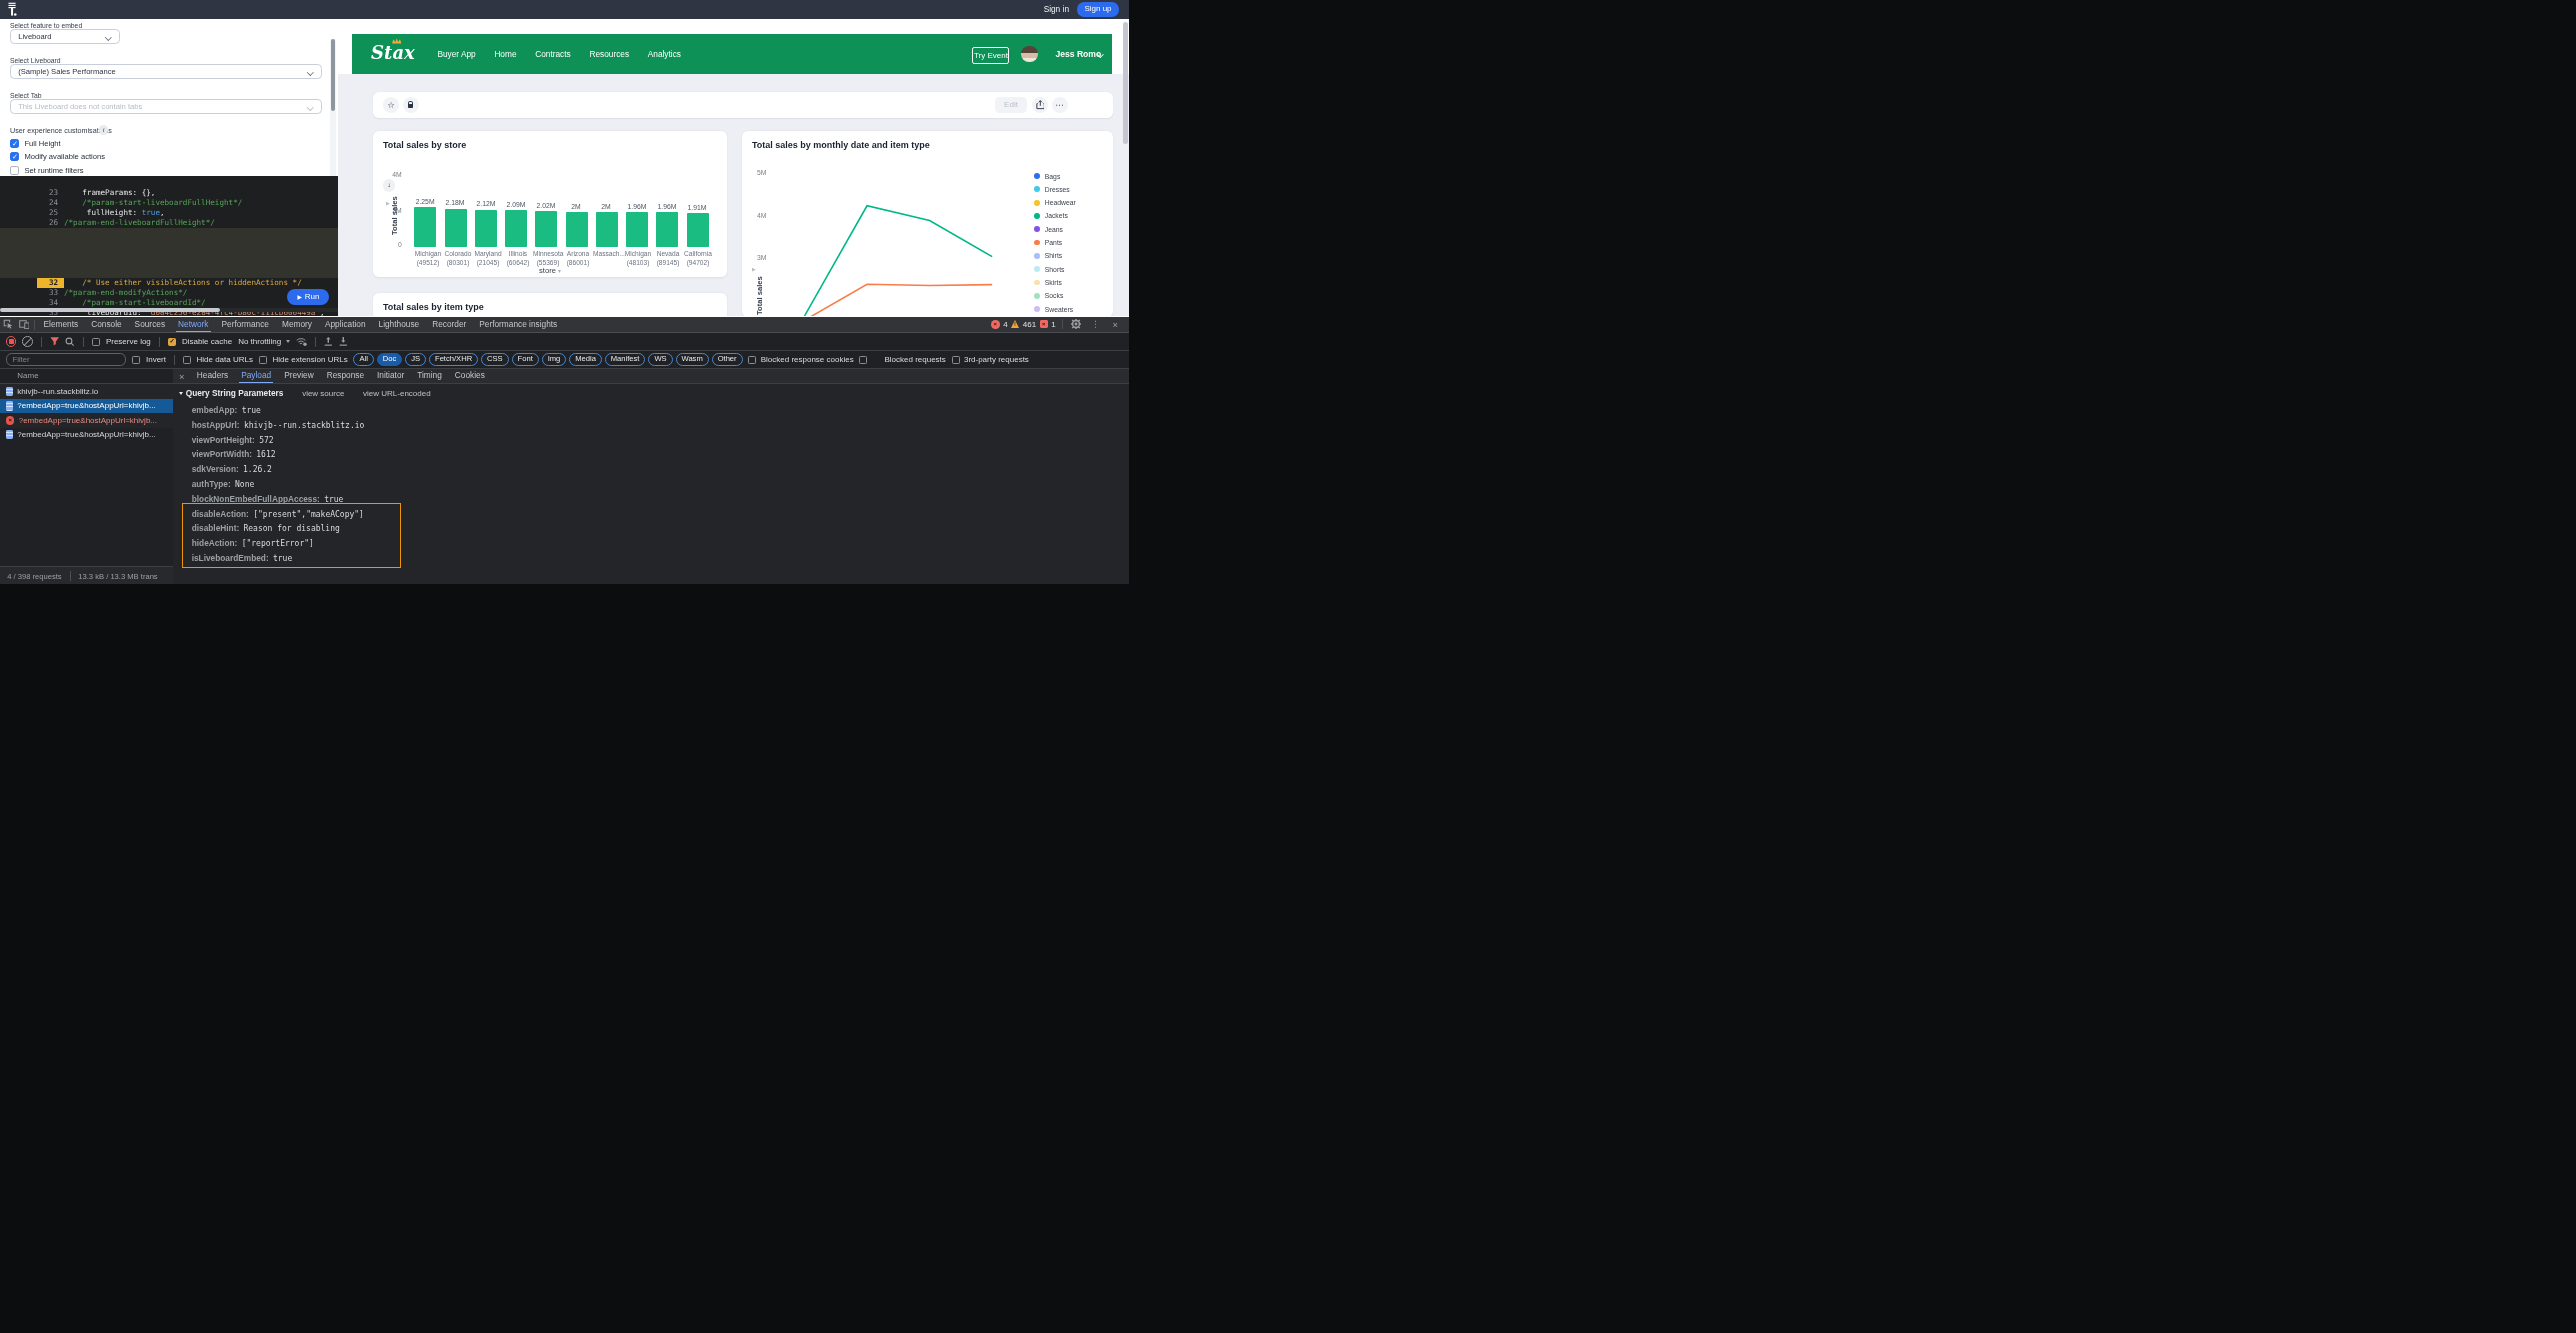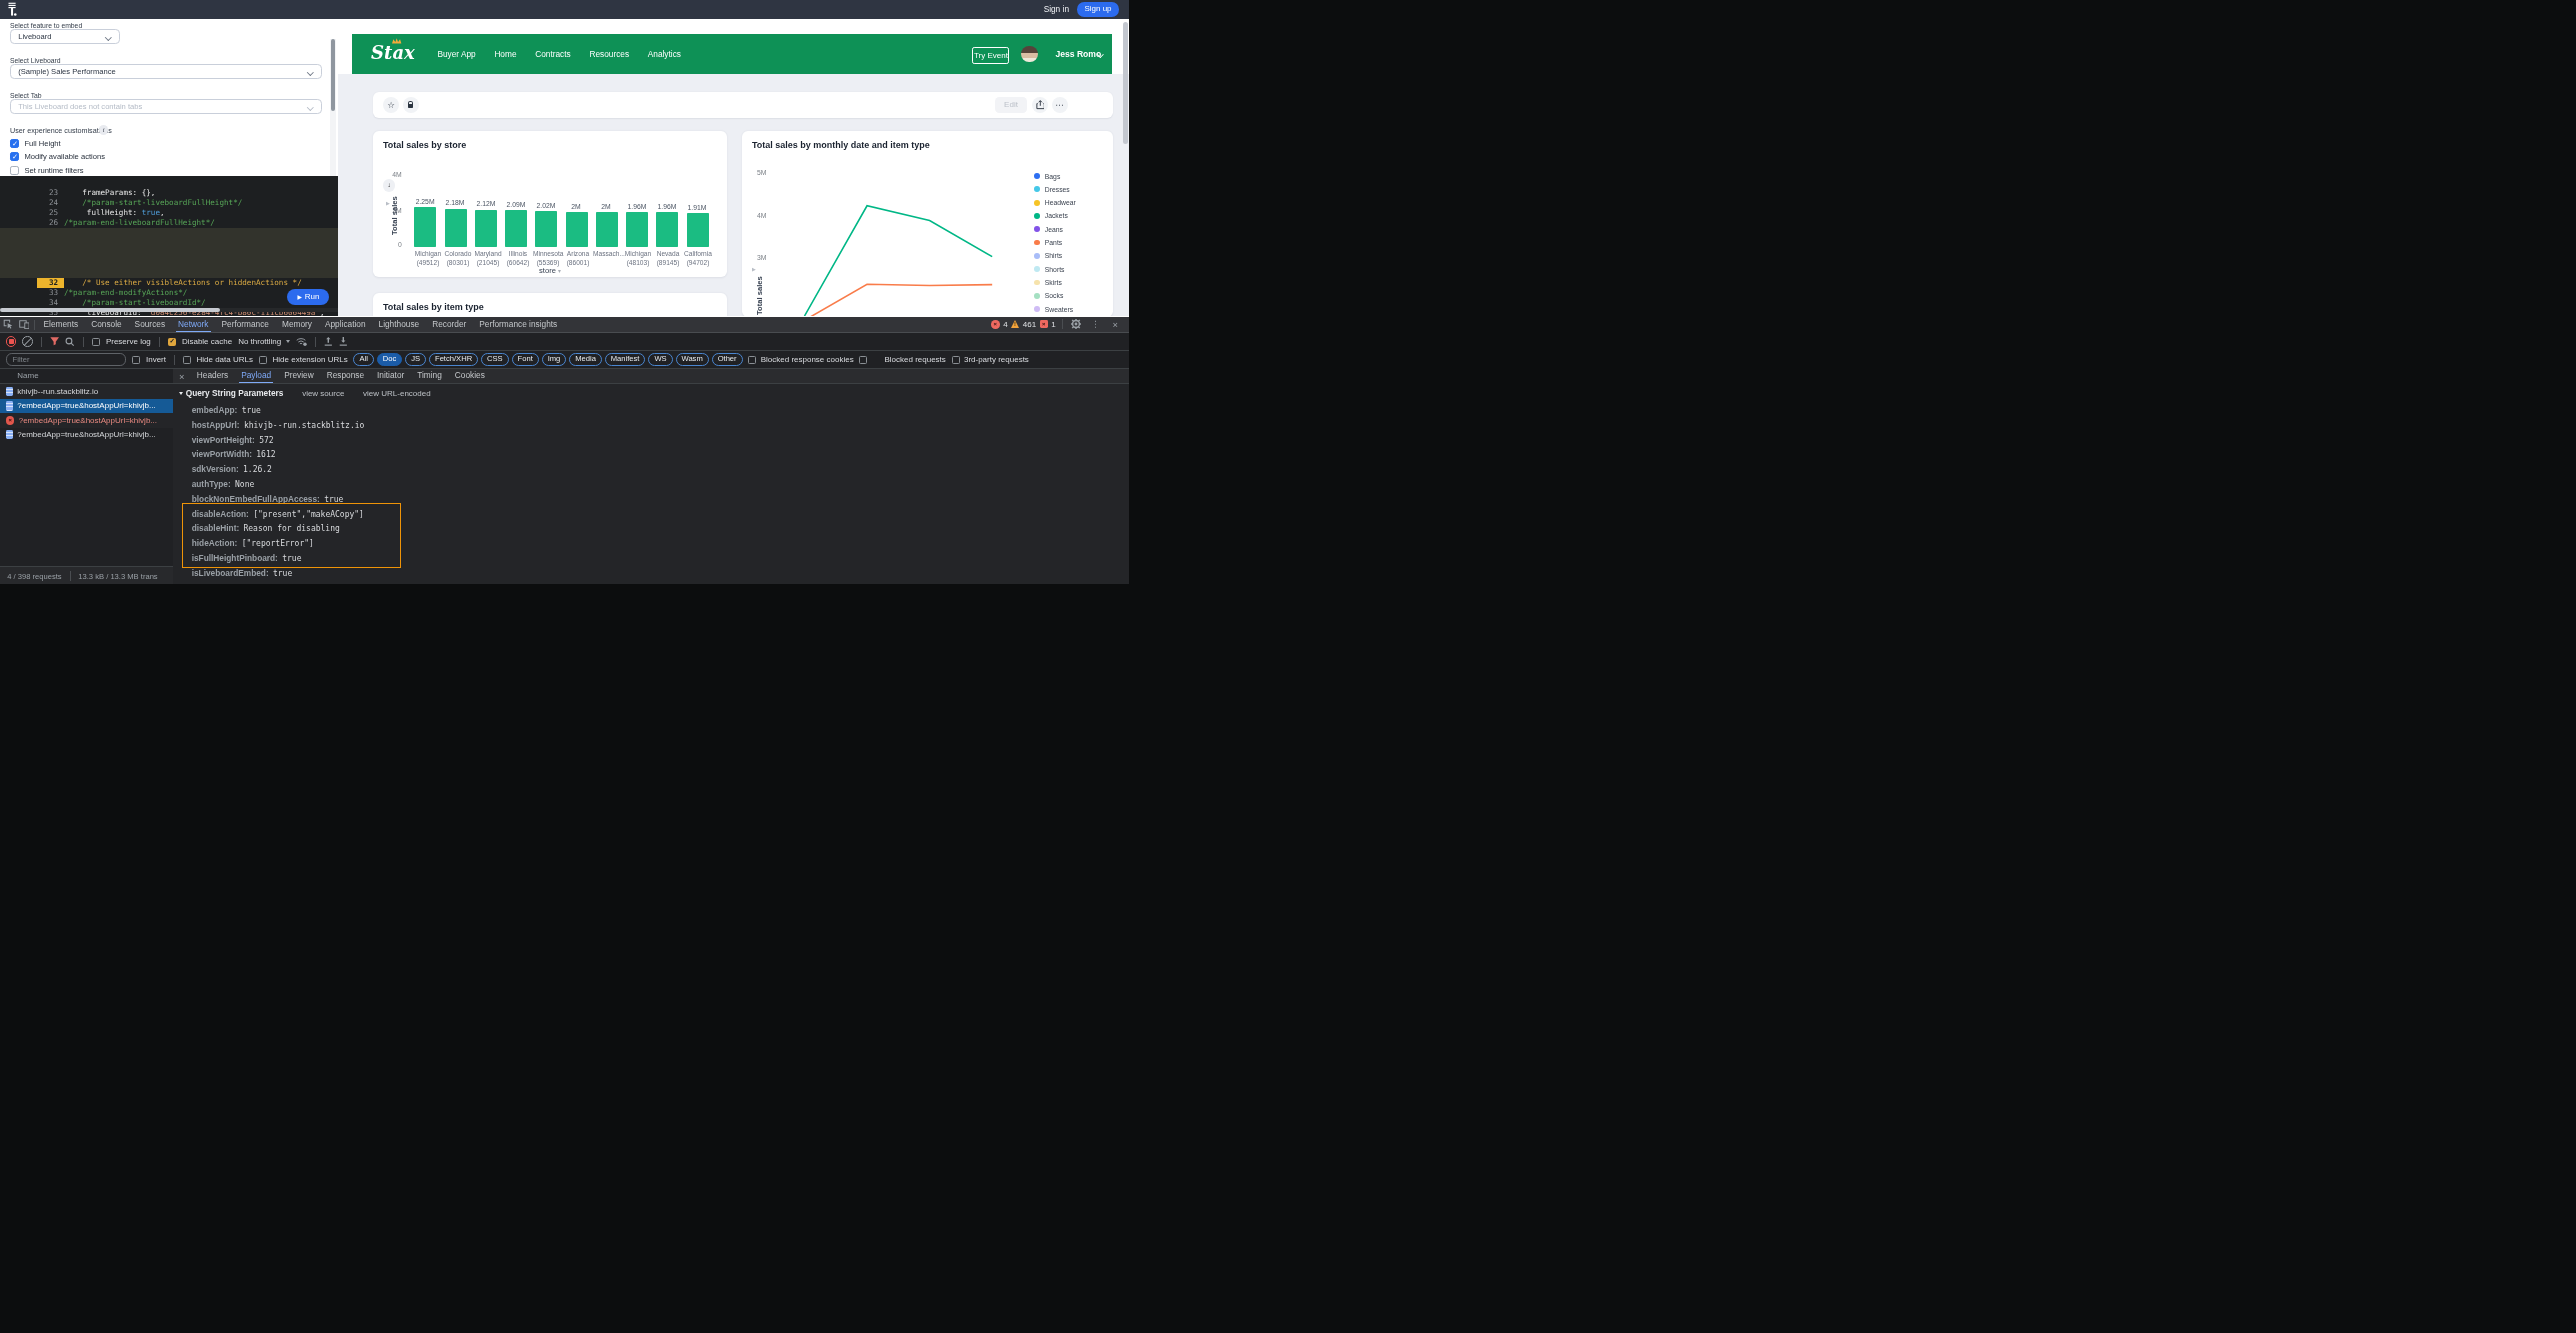--- a/index.html
+++ b/index.html
@@ -695,23 +695,20 @@
             <div class="param-row">
             <span class="param-key">disableAction:</span><span class="param-val">["present","makeACopy"]</span>
           </div>
             <div class="param-row">
             <span class="param-key">disableHint:</span><span class="param-val">Reason for disabling</span>
           </div>
             <div class="param-row">
             <span class="param-key">hideAction:</span><span class="param-val">["reportError"]</span>
           </div>
             <div class="param-row">
-            <span class="param-key">isFullHeightPinboard:</span><span class="param-val">true</span>
-          </div>
-            <div class="param-row">
             <span class="param-key">isLiveboardEmbed:</span><span class="param-val">true</span>
           </div>
           </div>
         <div class="param-box"></div>
       </div>
     </div>
   </div>
 
 </div>
 

